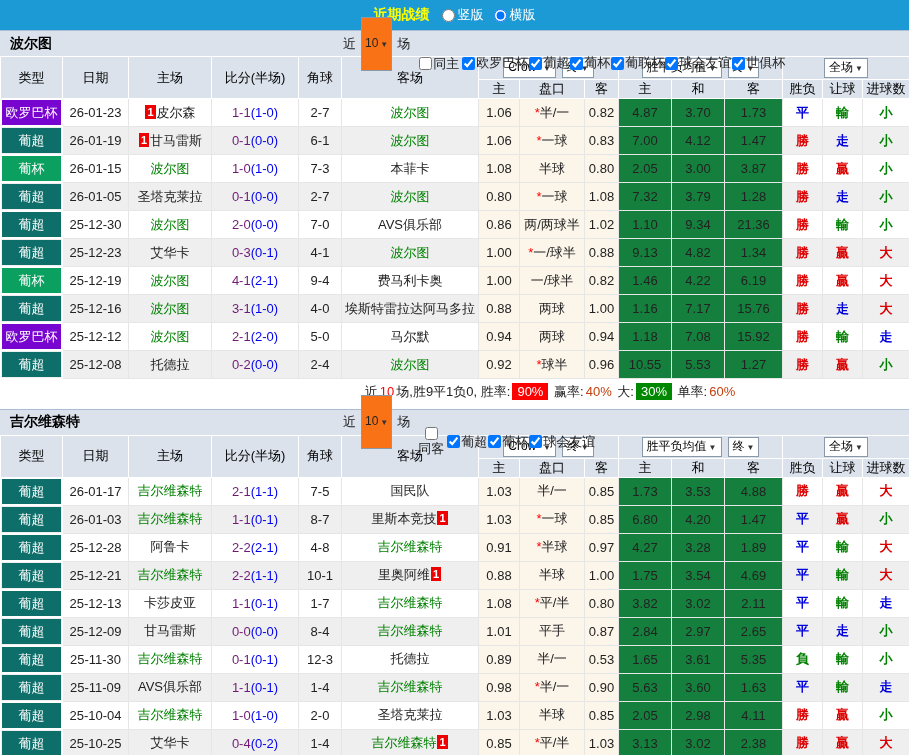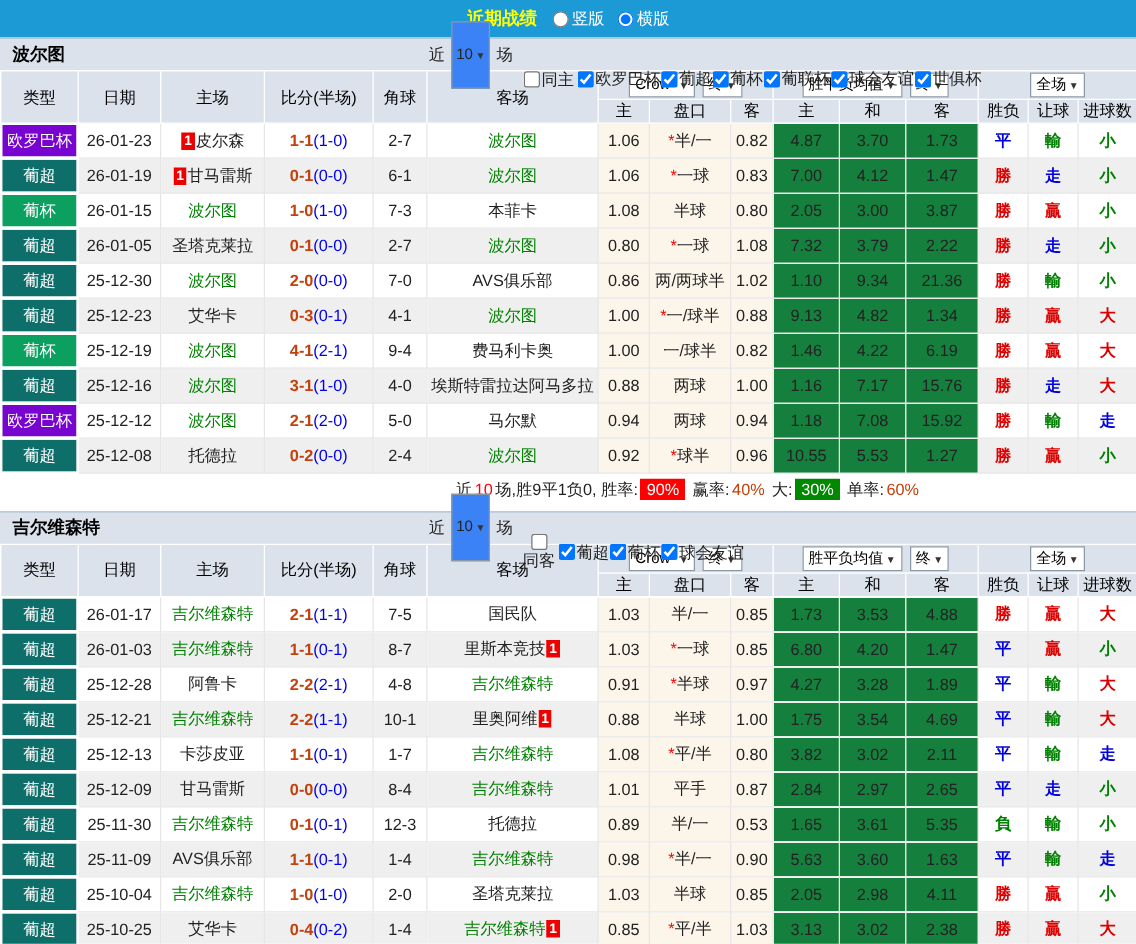--- a/index.html
+++ b/index.html
@@ -13,41 +13,41 @@
   .topbar label { display:flex; align-items:center; gap:3px; font-size:13px; cursor:pointer; }
   .topbar input { margin:0 0 0 6px; }
 
   
   .filter-row { height:26px; background:#dbe2ec; border-top:1px solid #a9bed4;
     display:flex; align-items:center; position:relative; }
   .team-name { position:absolute; left:10px; font-weight:bold; font-size:14px; color:#000; }
   .filters { margin-left:343px; display:flex; align-items:center; gap:2px; white-space:nowrap; }
   .filters label { display:inline-flex; align-items:center; cursor:pointer;margin-top:40px; }
   .filters input { vertical-align:middle; margin:0 1px; }
-  .sel10 { display:inline-block; background:#3b82f6; border:1px solid #8a99a8; padding:17px 3px;
+  .sel10 { display:inline-block; background:#f97316; border:1px solid #8a99a8; padding:17px 3px;
     margin:0 3px; font-size:12px; line-height:16px; cursor:pointer; }
   .arr { font-size:8px; color:#333; margin-left:2px; }
 
   
   table { border-collapse:collapse; table-layout:fixed; width:909px; }
   thead th { background:#dbe2ec; border:1px solid #fff; font-weight:normal;
     text-align:center; font-size:13px; color:#000; }
   tr.h1 th { height:23px; }
   tr.h2 th { height:19px; }
   .sel { display:inline-block; background:#fff; border:1px solid #8a99a8; padding:0 4px;
     margin:0 3px; font-size:12px; line-height:16px; cursor:pointer; white-space:nowrap; }
   tbody td { height:28px; text-align:center; border:1px solid #e6e6e6;
     font-size:13px; color:#222; overflow:hidden; white-space:nowrap; }
   tbody tr.alt { background:#efefef; }
   td.crow { background:#fcf5ea; }
   td.euro { background:#15803d; }
   td.league { border-color:#fff; padding:1px; }
   .league-badge { display:block; height:25px; line-height:25px; color:#fff; }
   .team-green { color:#008000; }
-  .score-main { color:#c2410c;font-weight:bold; }
+  .score-main { color:#701a75; }
   .score-half { color:#0000ee; }
   .star { color:#ff0000; }
   .res { font-weight:bold; }
   .c-red { color:#dd0000; }
   .c-blue { color:#0000dd; }
   .c-green { color:#008000; }
   .badge1 { display:inline-block; background:#ee0000; color:#fff; font-size:11px;
     font-weight:bold; line-height:14px; padding:0 2px; margin:0 1px; vertical-align:1px; }
 
   
@@ -221,21 +221,21 @@
           <td>26-01-05</td>
           <td><span>圣塔克莱拉</span></td>
           <td><span class="score-main">0-1</span><span class="score-half">(0-0)</span></td>
           <td>2-7</td>
           <td><span class="team-green">波尔图</span></td>
           <td class="crow">0.80</td>
           <td class="crow"><span class="star">*</span>一球</td>
           <td class="crow">1.08</td>
           <td class="euro">7.32</td>
           <td class="euro">3.79</td>
-          <td class="euro">2.22</td>
+          <td class="euro">1.28</td>
           <td class="res c-red">勝</td>
           <td class="res c-blue">走</td>
           <td class="res c-green">小</td>
         </tr>
         <tr>
           <td class="league">
             <span class="league-badge" style="background: rgb(14, 110, 106);">葡超</span>
           </td>
           <td>25-12-30</td>
           <td><span class="team-green">波尔图</span></td>

